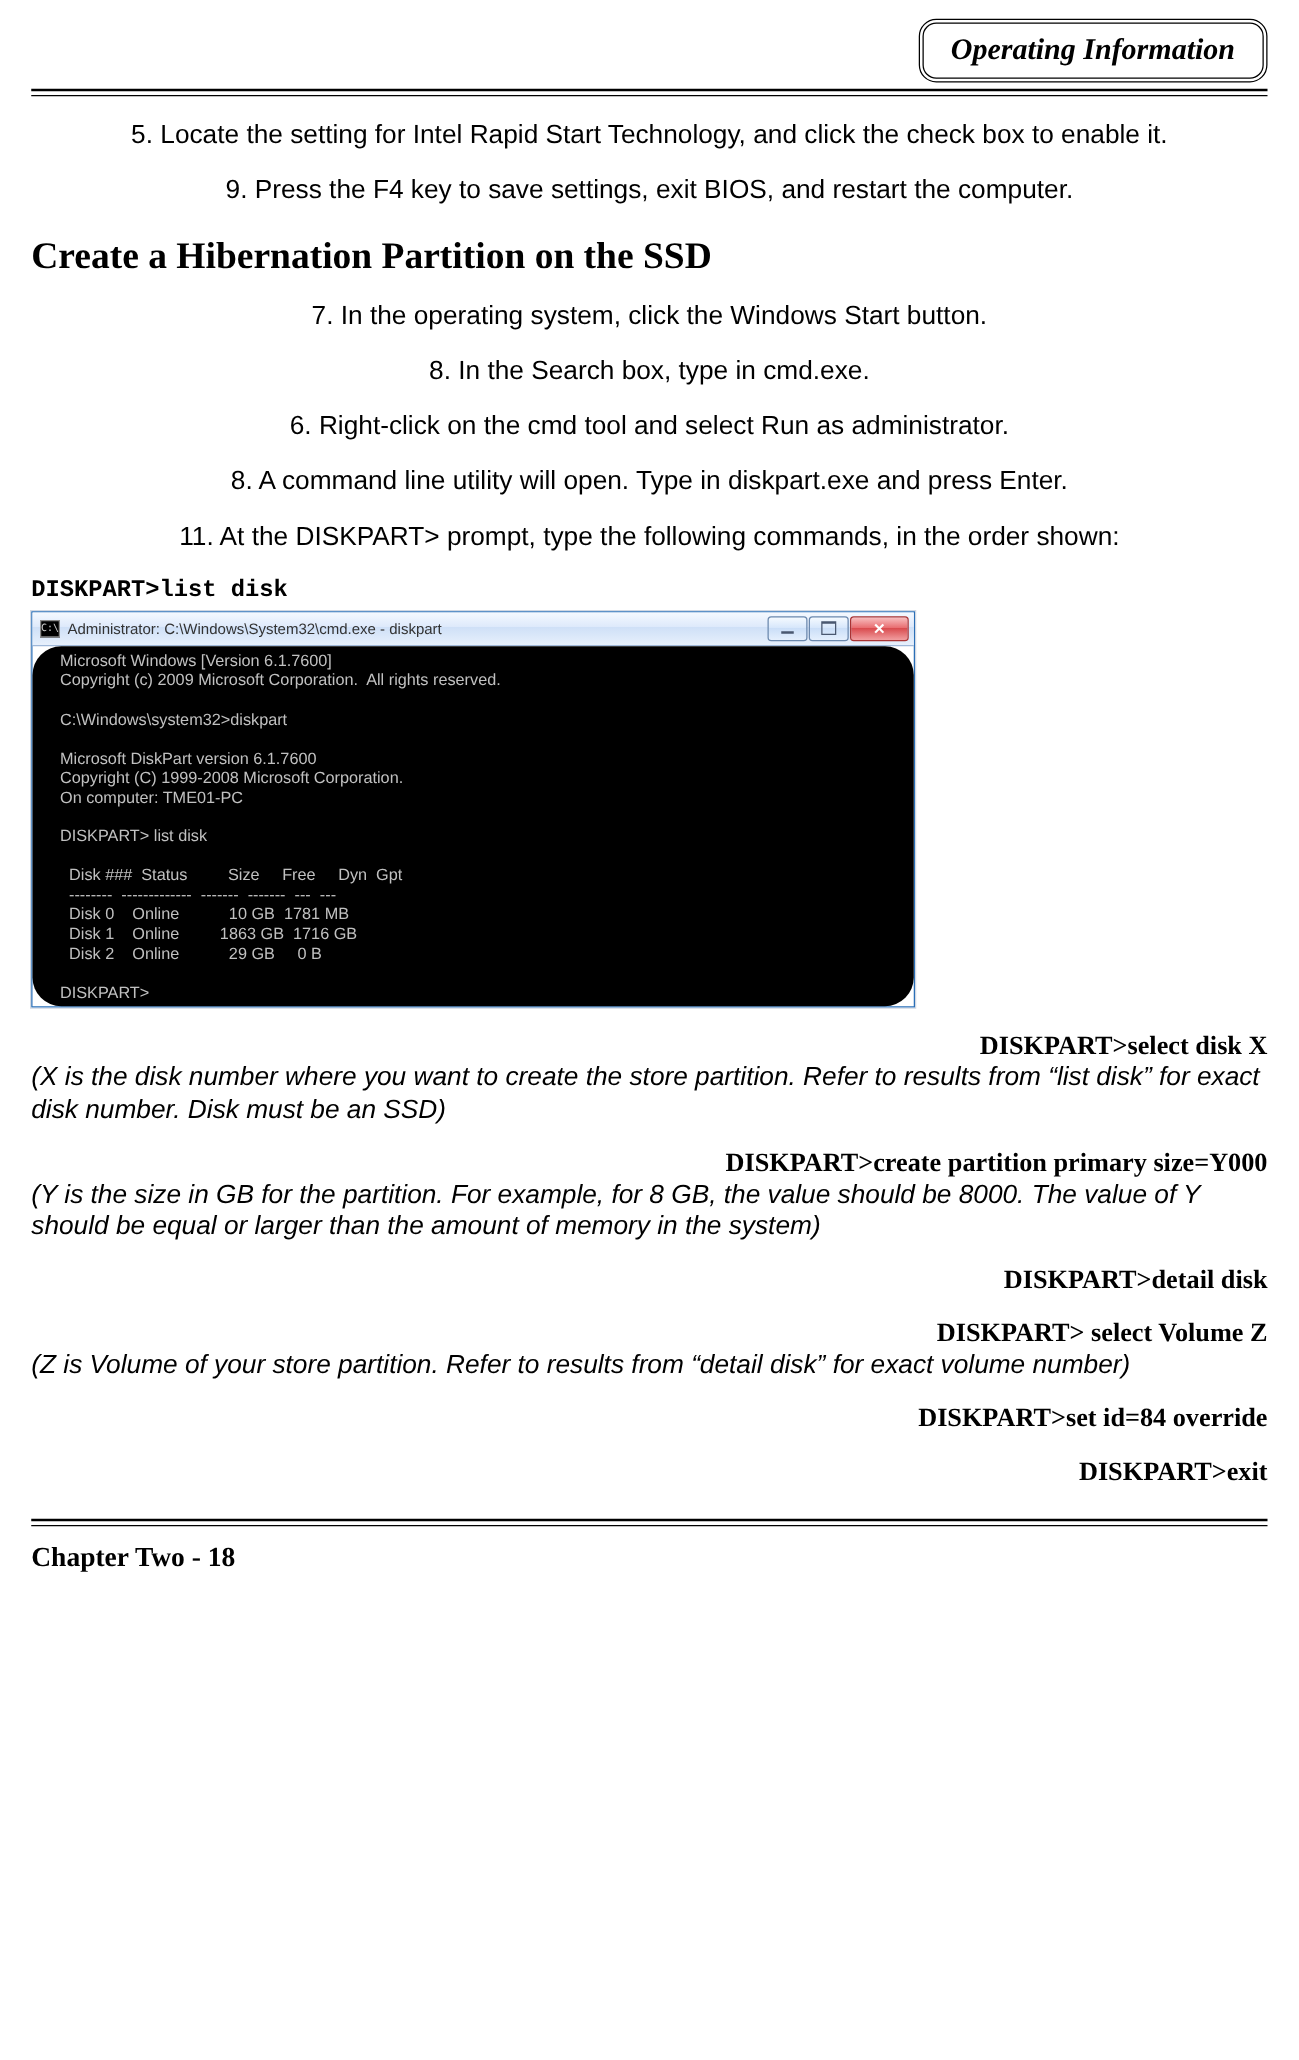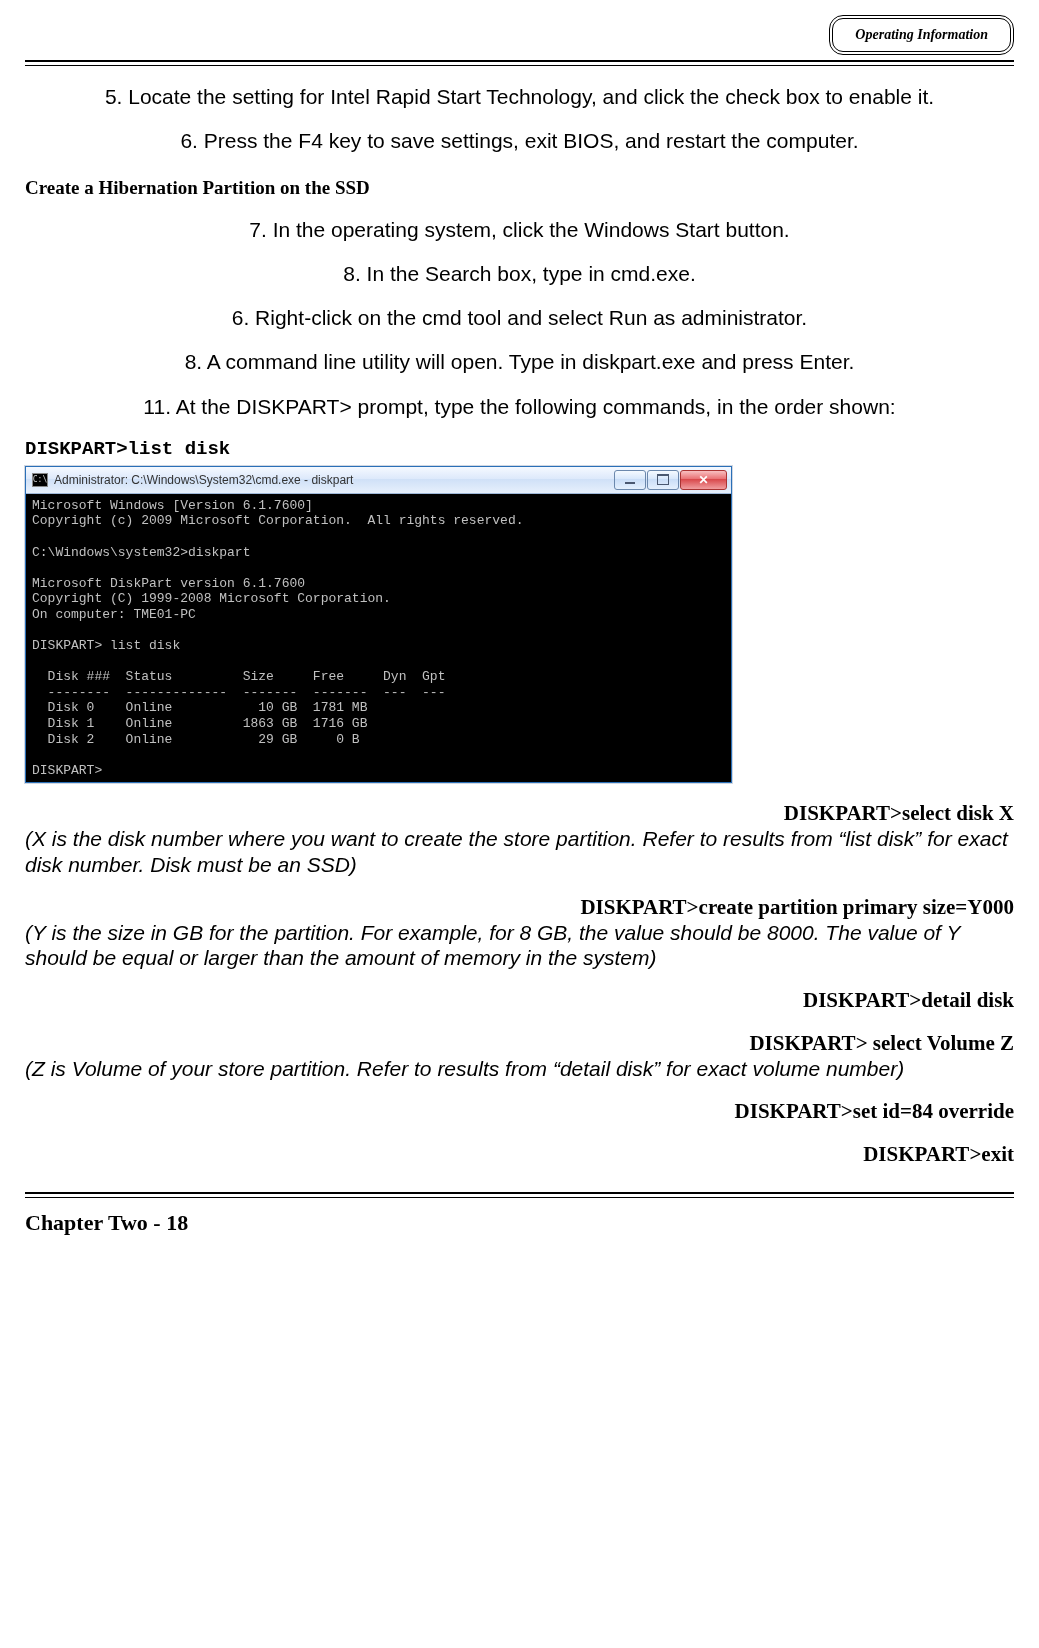--- a/index.html
+++ b/index.html
@@ -17,21 +17,21 @@
       position: relative;
       margin-bottom: 15px;
     }
     .header-badge {
       float: right;
       border: 4px double #000;
       border-radius: 14px;
       padding: 8px 22px;
       font-style: italic;
       font-weight: bold;
-      font-size: 14px;
+      font-size: 24px;
       font-family: "Times New Roman", Times, serif;
       margin-top: -5px;
       margin-bottom: 5px;
       background: #fff;
     }
     .header-rule-wrap {
       clear: both;
       border-top: 2px solid #000;
       height: 3px;
       border-bottom: 1px solid #000;
@@ -41,21 +41,21 @@
     .body-text {
       font-size: 21px;
       line-height: 1.25;
       margin-top: 18px;
       margin-bottom: 0;
       text-align: center;
     }
     .section-heading {
       font-family: "Times New Roman", Times, serif;
       font-weight: bold;
-      font-size: 19px;
+      font-size: 30px;
       margin-top: 22px;
       margin-bottom: 0;
     }
     .small-bold {
       font-family: Liberation Mono, monospace;
       font-weight: bold;
       font-size: 19px;
       margin-top: 18px;
       margin-bottom: 6px;
     }
@@ -111,26 +111,27 @@
       background: linear-gradient(to bottom, #f8bfc0, #e96f72 45%, #d8484b 46%, #f19ea0);
       border-color: #a33;
       width: 45px;
     }
     .min-glyph { width:10px; height:0; border-top:2px solid #4a5870; margin-top:6px;}
     .max-glyph { width:10px; height:8px; border:1px solid #4a5870; border-top:2px solid #4a5870;}
     .close-glyph { color:#fff; font-weight:bold; font-size:12px; line-height:1;}
     .cmd-body {
       background: #000;
       color: #c0c0c0;
-      font-family: Liberation Mono, monospace;
+      font-family: Liberation Sans, sans-serif;
       font-size: 13px;
       line-height: 1.2;
-      padding: 4px 6px;
+      padding: 4px 22px;
       white-space: pre;
       min-height: 280px;
+      border-radius: 23px;
     }
     .serif-bold {
       font-family: "Times New Roman", Times, serif;
       font-weight: bold;
       font-size: 21px;
       text-align: right;
     }
     .italic-note {
       font-style: italic;
       font-size: 21px;
@@ -159,21 +160,21 @@
 
 <div class="page">
 
   <div class="header-area">
     <div class="header-badge">Operating Information</div>
     <div style="clear:both"></div>
     <div class="header-rule-wrap" style="margin-top:0"></div>
   </div>
 
   <p class="body-text">5. Locate the setting for Intel Rapid Start Technology, and click the check box to enable it.</p>
-  <p class="body-text">6. Press the F4 key to save settings, exit BIOS, and restart the computer.</p>
+  <p class="body-text">9. Press the F4 key to save settings, exit BIOS, and restart the computer.</p>
 
   <p class="section-heading">Create a Hibernation Partition on the SSD</p>
 
   <p class="body-text">7. In the operating system, click the Windows Start button.</p>
   <p class="body-text">8. In the Search box, type in cmd.exe.</p>
   <p class="body-text">6. Right-click on the cmd tool and select Run as administrator.</p>
   <p class="body-text">8. A command line utility will open. Type in diskpart.exe and press Enter.</p>
   <p class="body-text">11. At the DISKPART&gt; prompt, type the following commands, in the order shown:</p>
 
   <p class="small-bold">DISKPART&gt;list disk</p>

